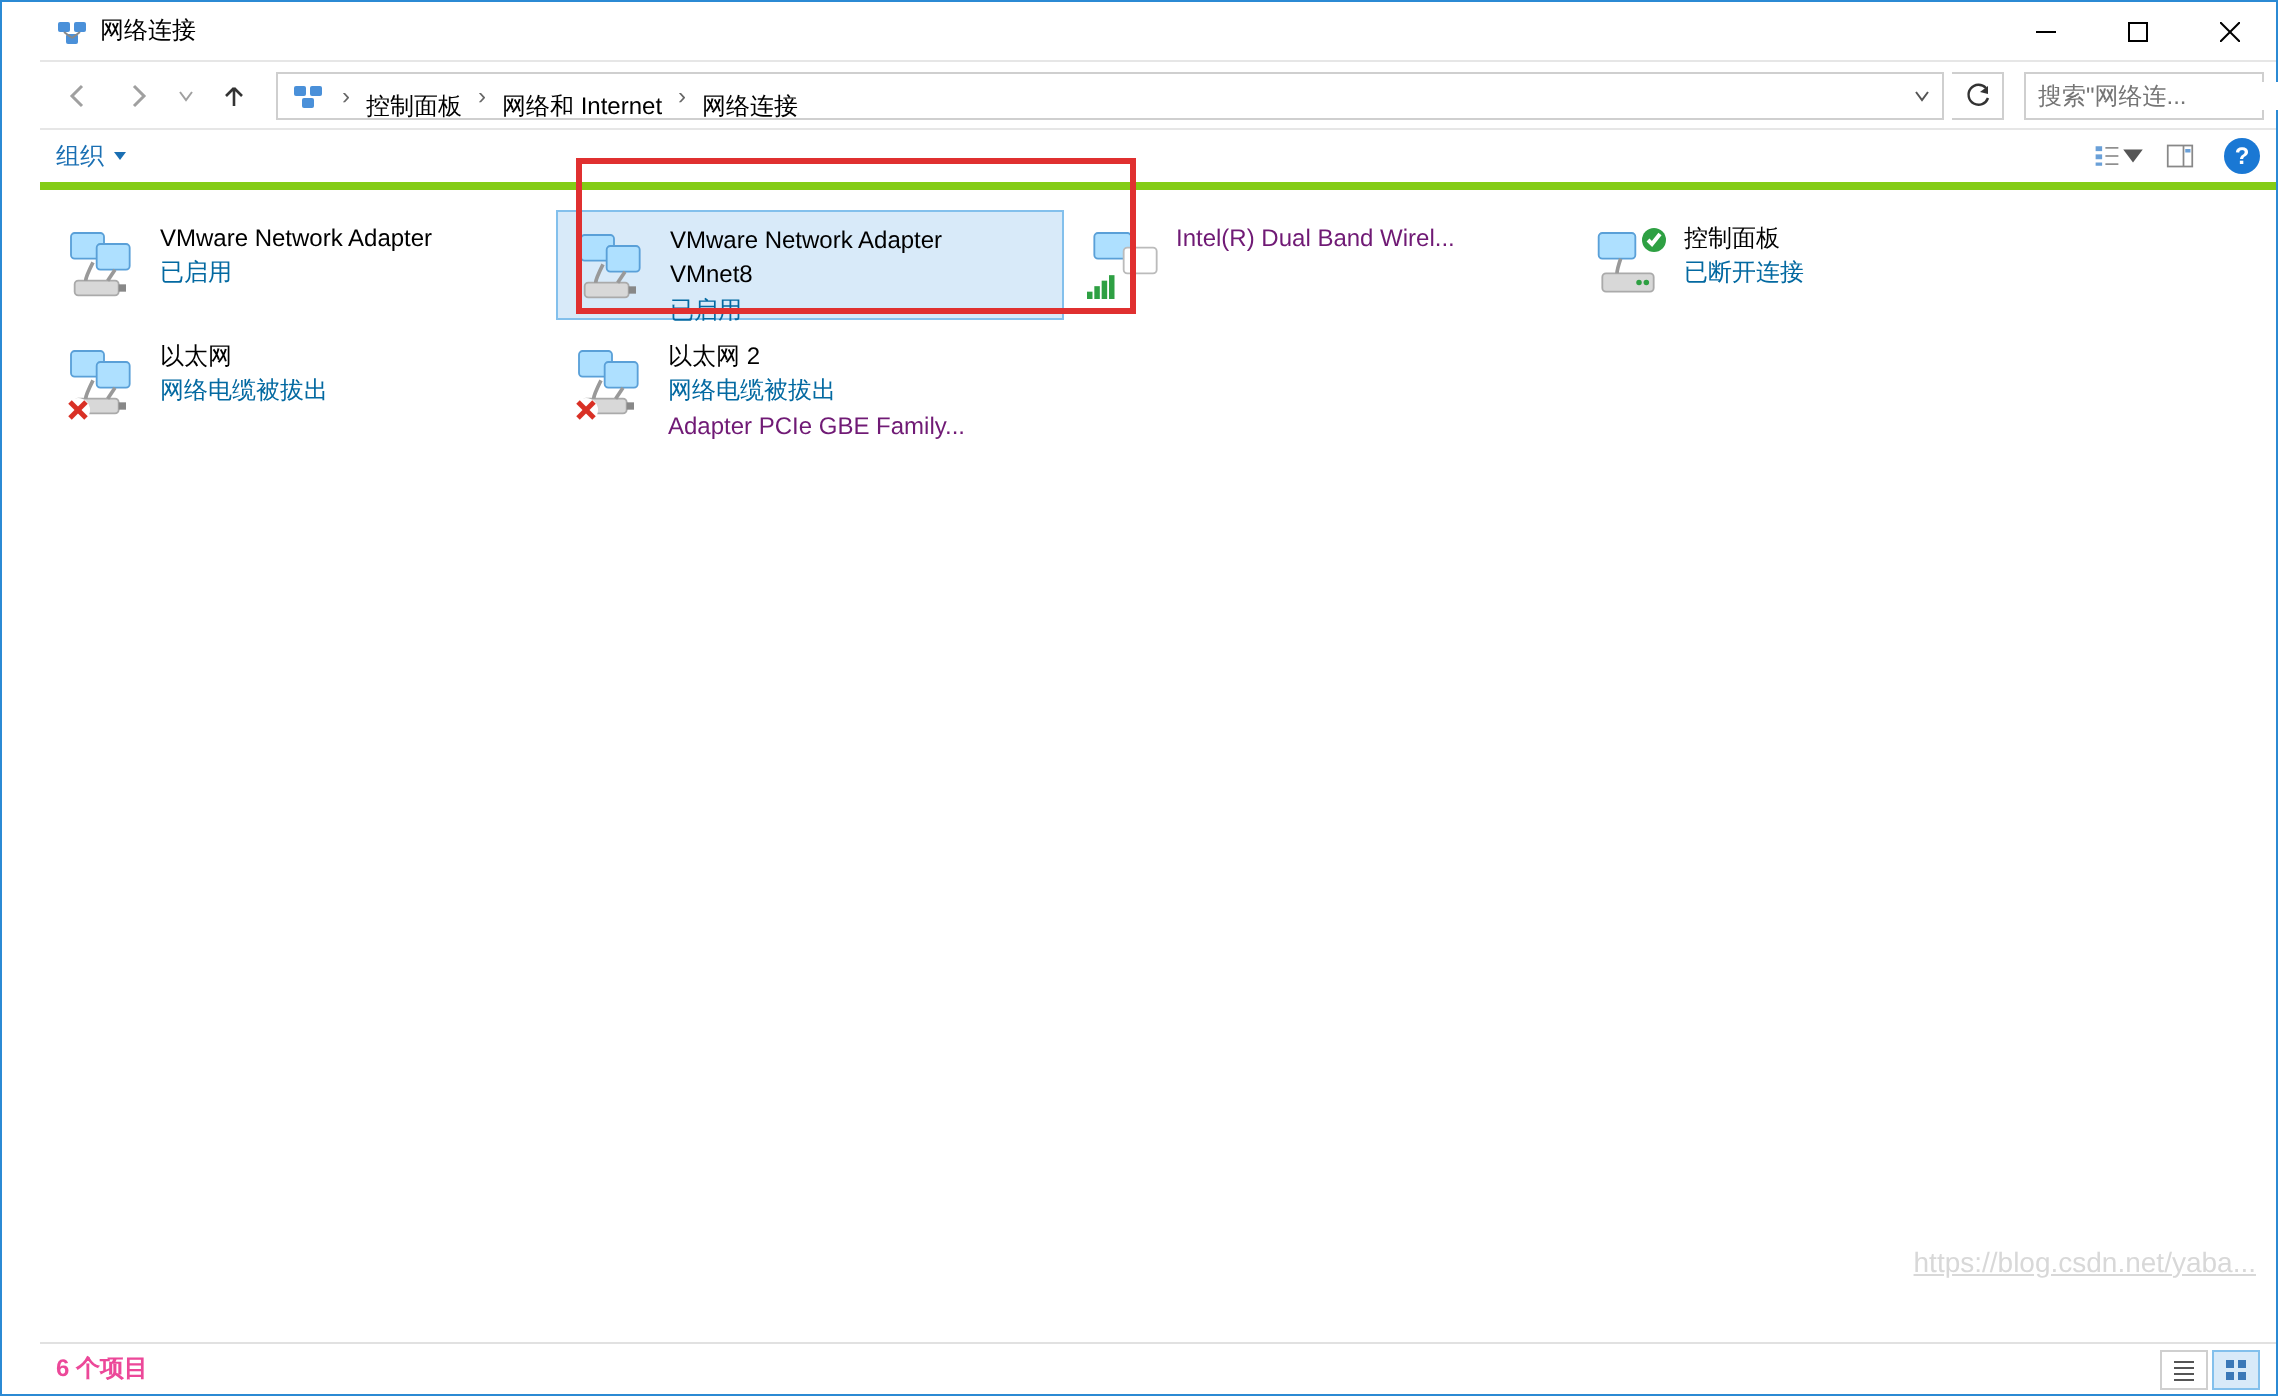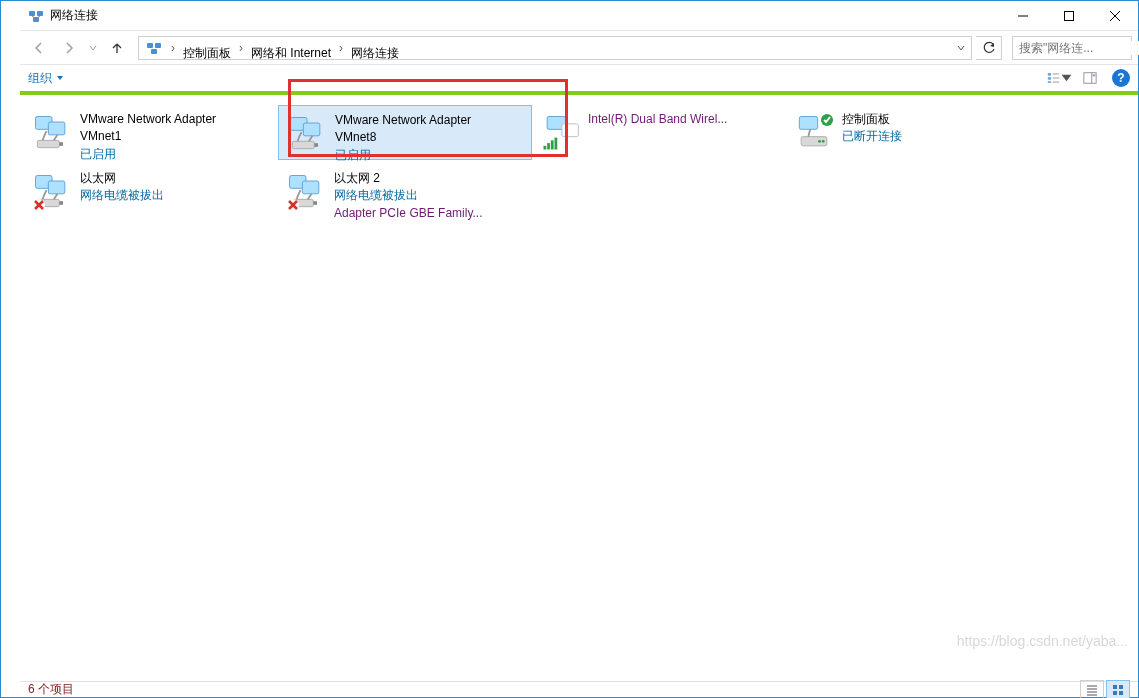--- a/index.html
+++ b/index.html
@@ -41,26 +41,26 @@
   .item.selected { border: 1px solid #83c0ec; background: #d8eaf9; }
   .item .icon-slot { width: 52px; height: 52px; flex-shrink: 0; display: flex; align-items: center; justify-content: center; position: relative; }
   .item .text-slot { flex: 1; padding: 4px 2px 0 2px; font-size: 12px; line-height: 1.45; overflow: hidden; }
   .item .name { white-space: nowrap; overflow: hidden; text-overflow: ellipsis; }
   .item .status { color: #0369a1; white-space: nowrap; overflow: hidden; text-overflow: ellipsis; }
   .item .detail { color: #701a75; white-space: nowrap; overflow: hidden; text-overflow: ellipsis; }
 
   .highlight-box { position: absolute; border: 3px solid #e03030; pointer-events: none; }
 
   
-  .statusbar { height: 16px; border-top: 1px solid #e1e1e1; display: flex; align-items: center; padding: 0 8px; font-size: 12px; color: #7f1d1d; }
+  .statusbar { height: 26px; border-top: 1px solid #e1e1e1; display: flex; align-items: center; padding: 0 8px; font-size: 12px; color: #ec4899; font-weight: bold; }
   .statusbar .spacer { flex: 1; }
   .statusbar .viewbtn { width: 24px; height: 20px; display: flex; align-items: center; justify-content: center; border: 1px solid #cfcfcf; margin-left: 2px; }
   .statusbar .viewbtn.active { background: #d8eaf9; border-color: #83c0ec; }
 
-  .watermark { position: absolute; right: 10px; bottom: 32px; color: #d8d8d8; font-size: 14px; pointer-events: none; }
+  .watermark { position: absolute; right: 10px; bottom: 32px; color: #d8d8d8; font-size: 14px; pointer-events: none; text-decoration: underline; }
 
   
   .nw-icon { width: 44px; height: 44px; position: relative; }
   .disabled-x { position: absolute; bottom: 2px; left: 2px; width: 14px; height: 14px; }
 </style>
 </head>
 <body>
 
 <div class="window">
 
@@ -189,21 +189,20 @@
               <rect x="6" y="6" width="18" height="14" rx="2" fill="#aee0ff" stroke="#5aa0d8"></rect>
               <rect x="20" y="12" width="18" height="14" rx="2" fill="#aee0ff" stroke="#5aa0d8"></rect>
               <rect x="8" y="32" width="24" height="8" rx="2" fill="#d8d8d8" stroke="#aaa"></rect>
               <rect x="32" y="34" width="4" height="4" fill="#888"></rect>
               <path d="M18 22 Q14 30 14 32" fill="none" stroke="#999" stroke-width="2"></path>
               <path d="M30 26 Q26 32 26 32" fill="none" stroke="#999" stroke-width="2"></path>
             </svg></div>
         </div>
         <div class="text-slot">
           <div class="name">VMware Network Adapter</div>
-          <div class="name">VMnet1</div>
           <div class="status">已启用</div>
         </div>
       </div>
       <div class="item selected">
         <div class="icon-slot">
           <div class="nw-icon"><svg viewBox="0 0 48 48">
               <rect x="6" y="6" width="18" height="14" rx="2" fill="#aee0ff" stroke="#5aa0d8"></rect>
               <rect x="20" y="12" width="18" height="14" rx="2" fill="#aee0ff" stroke="#5aa0d8"></rect>
               <rect x="8" y="32" width="24" height="8" rx="2" fill="#d8d8d8" stroke="#aaa"></rect>
               <rect x="32" y="34" width="4" height="4" fill="#888"></rect>

